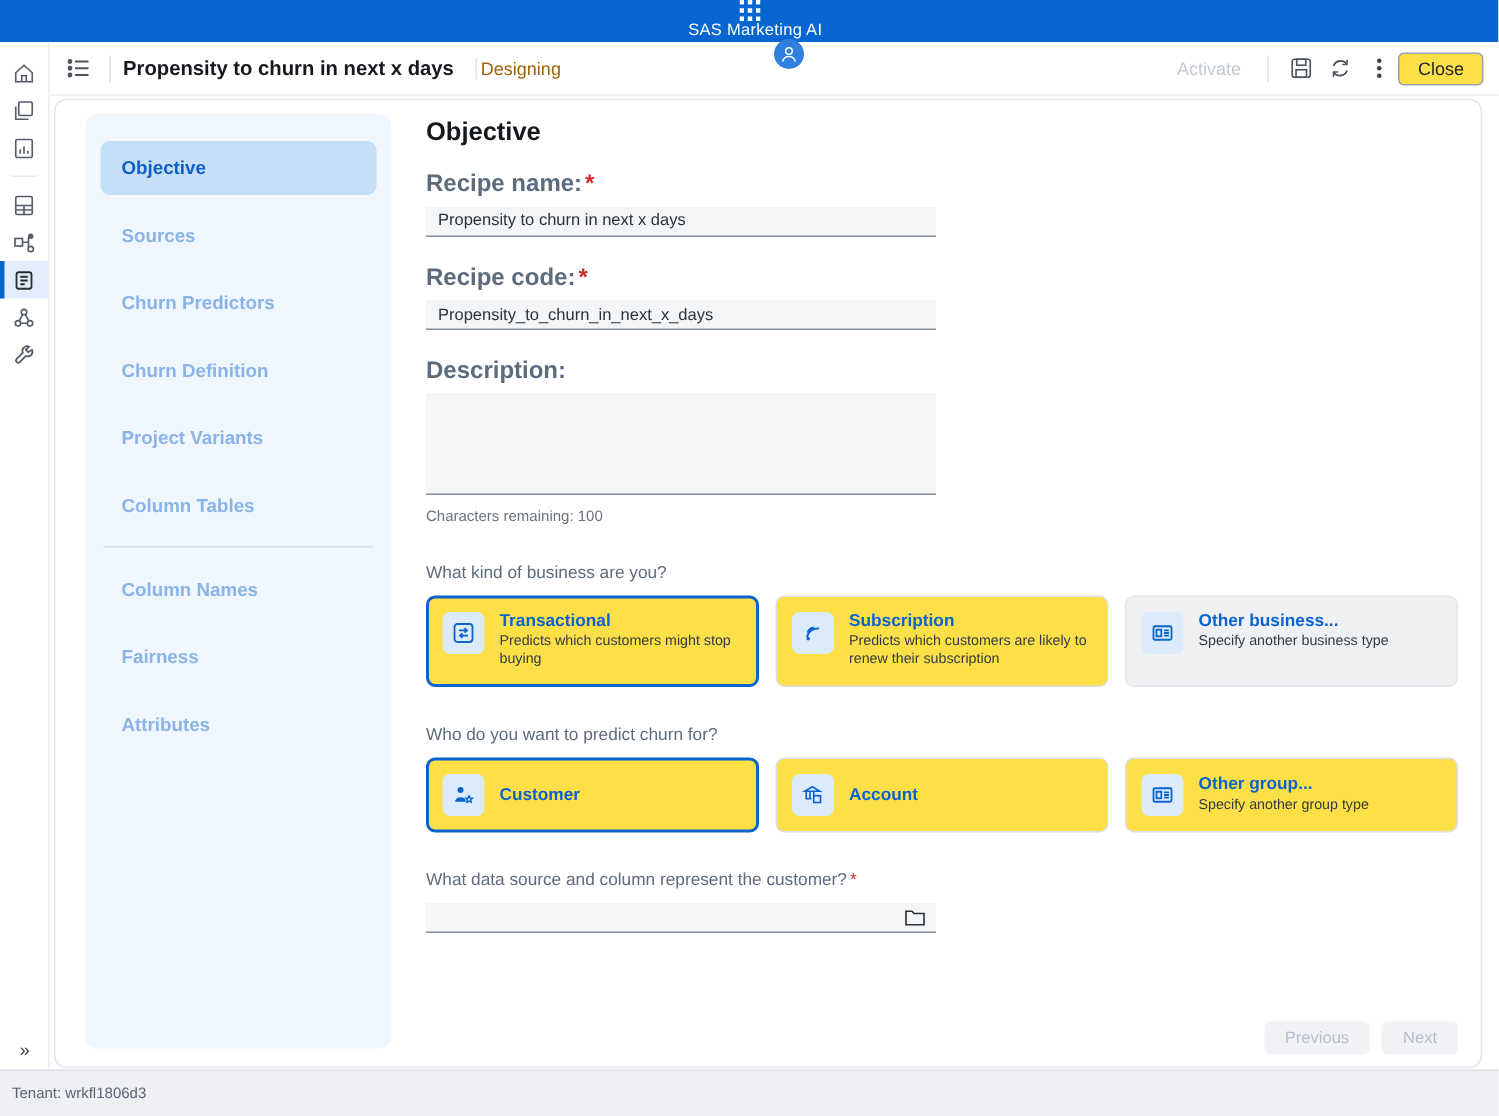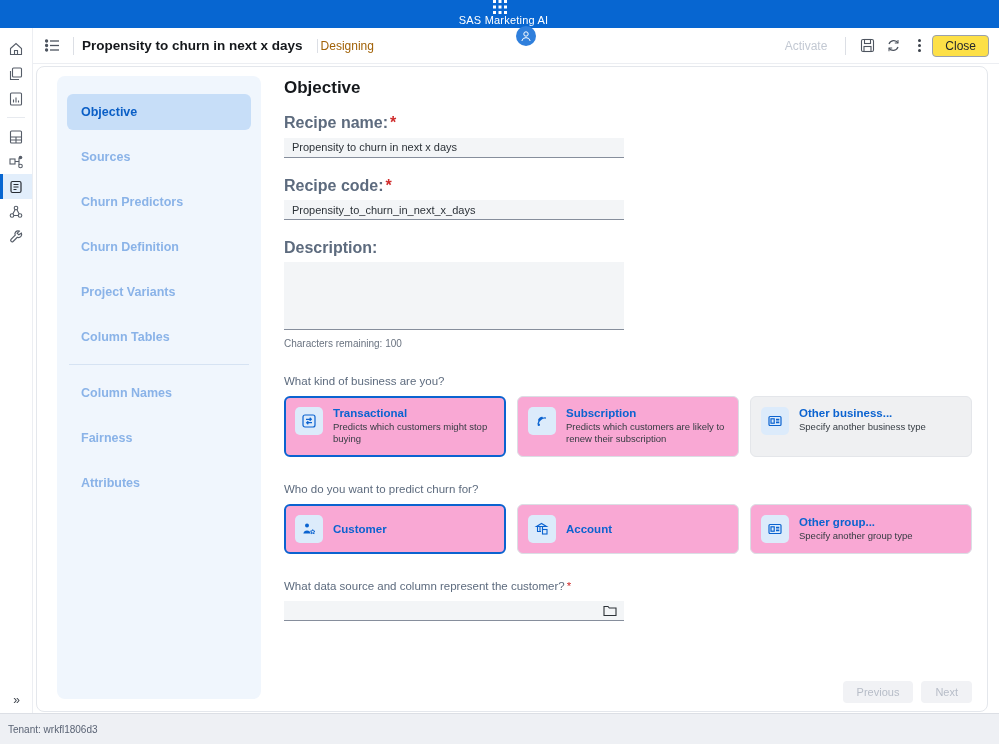--- a/index.html
+++ b/index.html
@@ -49,21 +49,21 @@
   .content { flex:1; position:relative; padding:11px 0 0 23px; }
   .h1 { font-size:17px; font-weight:bold; color:#15181c; margin-bottom:16px; }
   .lbl { font-size:16px; color:#5d6b7e; margin-bottom:5px;font-weight:bold; }
   .req { color:#cf2c2c; margin-left:2px; }
   .tinput { width:340px; height:20px; background:#f3f5f7; border:none; border-bottom:1px solid #868e9c; font-size:11px; color:#2c3238; padding:0 8px; font-family:"Liberation Sans", sans-serif; }
   .field { margin-bottom:19px; }
   .tarea { width:340px; height:68px; background:#f3f5f7; border:none; border-bottom:1px solid #868e9c; resize:none; font-family:"Liberation Sans", sans-serif; }
   .hint { font-size:10px; color:#6a7380; margin-top:4px; }
   .question { font-size:11.5px; color:#5d6b7e; margin:26px 0 9px 0; }
   .cardrow { display:flex; gap:11px; }
-  .card { width:222px; border:1px solid #dadee4; border-radius:6px; background:#f9a8d4; display:flex; align-items:flex-start; padding:10px 10px; gap:10px; cursor:pointer; }
+  .card { width:222px; border:1px solid #dadee4; border-radius:6px; background:#fde047; display:flex; align-items:flex-start; padding:10px 10px; gap:10px; cursor:pointer; }
   .card.selected { border:2px solid #0b63d0; padding:9px 9px; }
   .card.muted { background:#eff0f2; border-color:#e4e6ea; }
   .row1 .card { min-height:57px; }
   .row2 .card { min-height:46px; align-items:center; }
   .card-icon { width:28px; height:28px; border-radius:5px; background:#dcebfb; color:#0b63d0; display:flex; align-items:center; justify-content:center; flex-shrink:0; }
   .card-title { font-size:11.5px; font-weight:bold; color:#0b63d0; margin-bottom:2px; }
   .card-desc { font-size:9.5px; color:#343b42; line-height:1.3; }
   .row2 .card-desc:empty { display:none; }
   .row2 .card-title { margin-bottom:0; }
   .row2 .card .card-text.hasdesc .card-title { margin-bottom:2px; }

